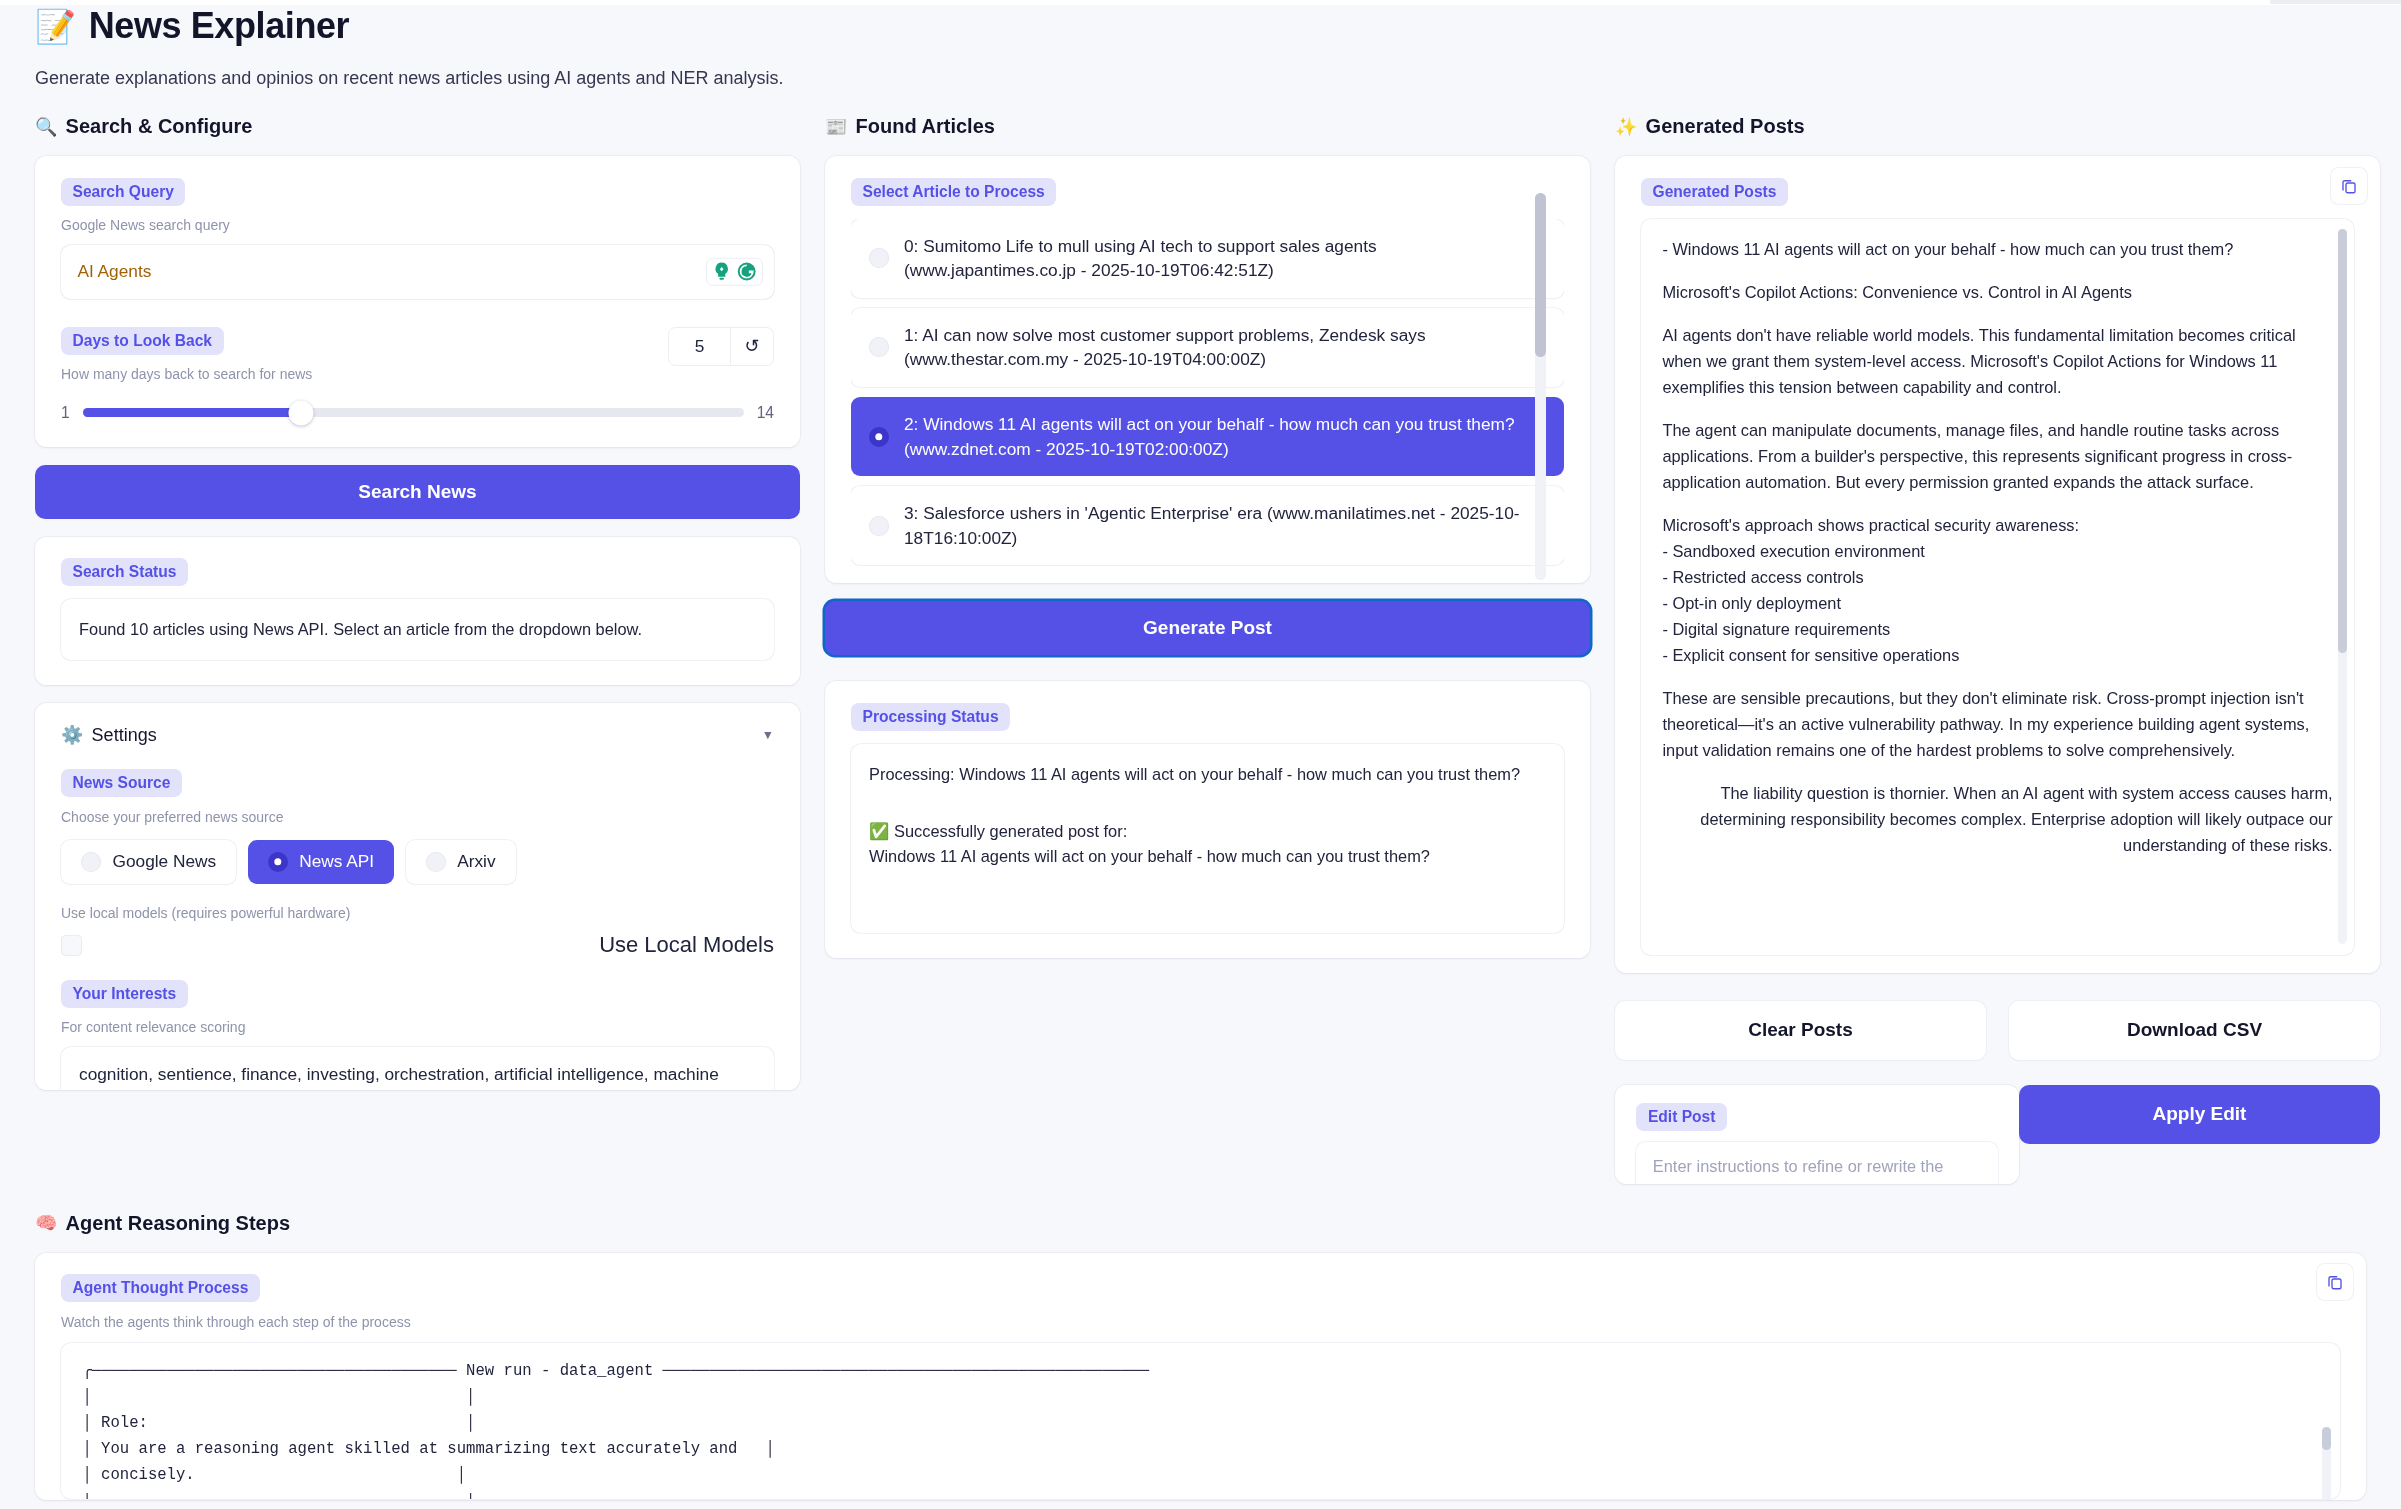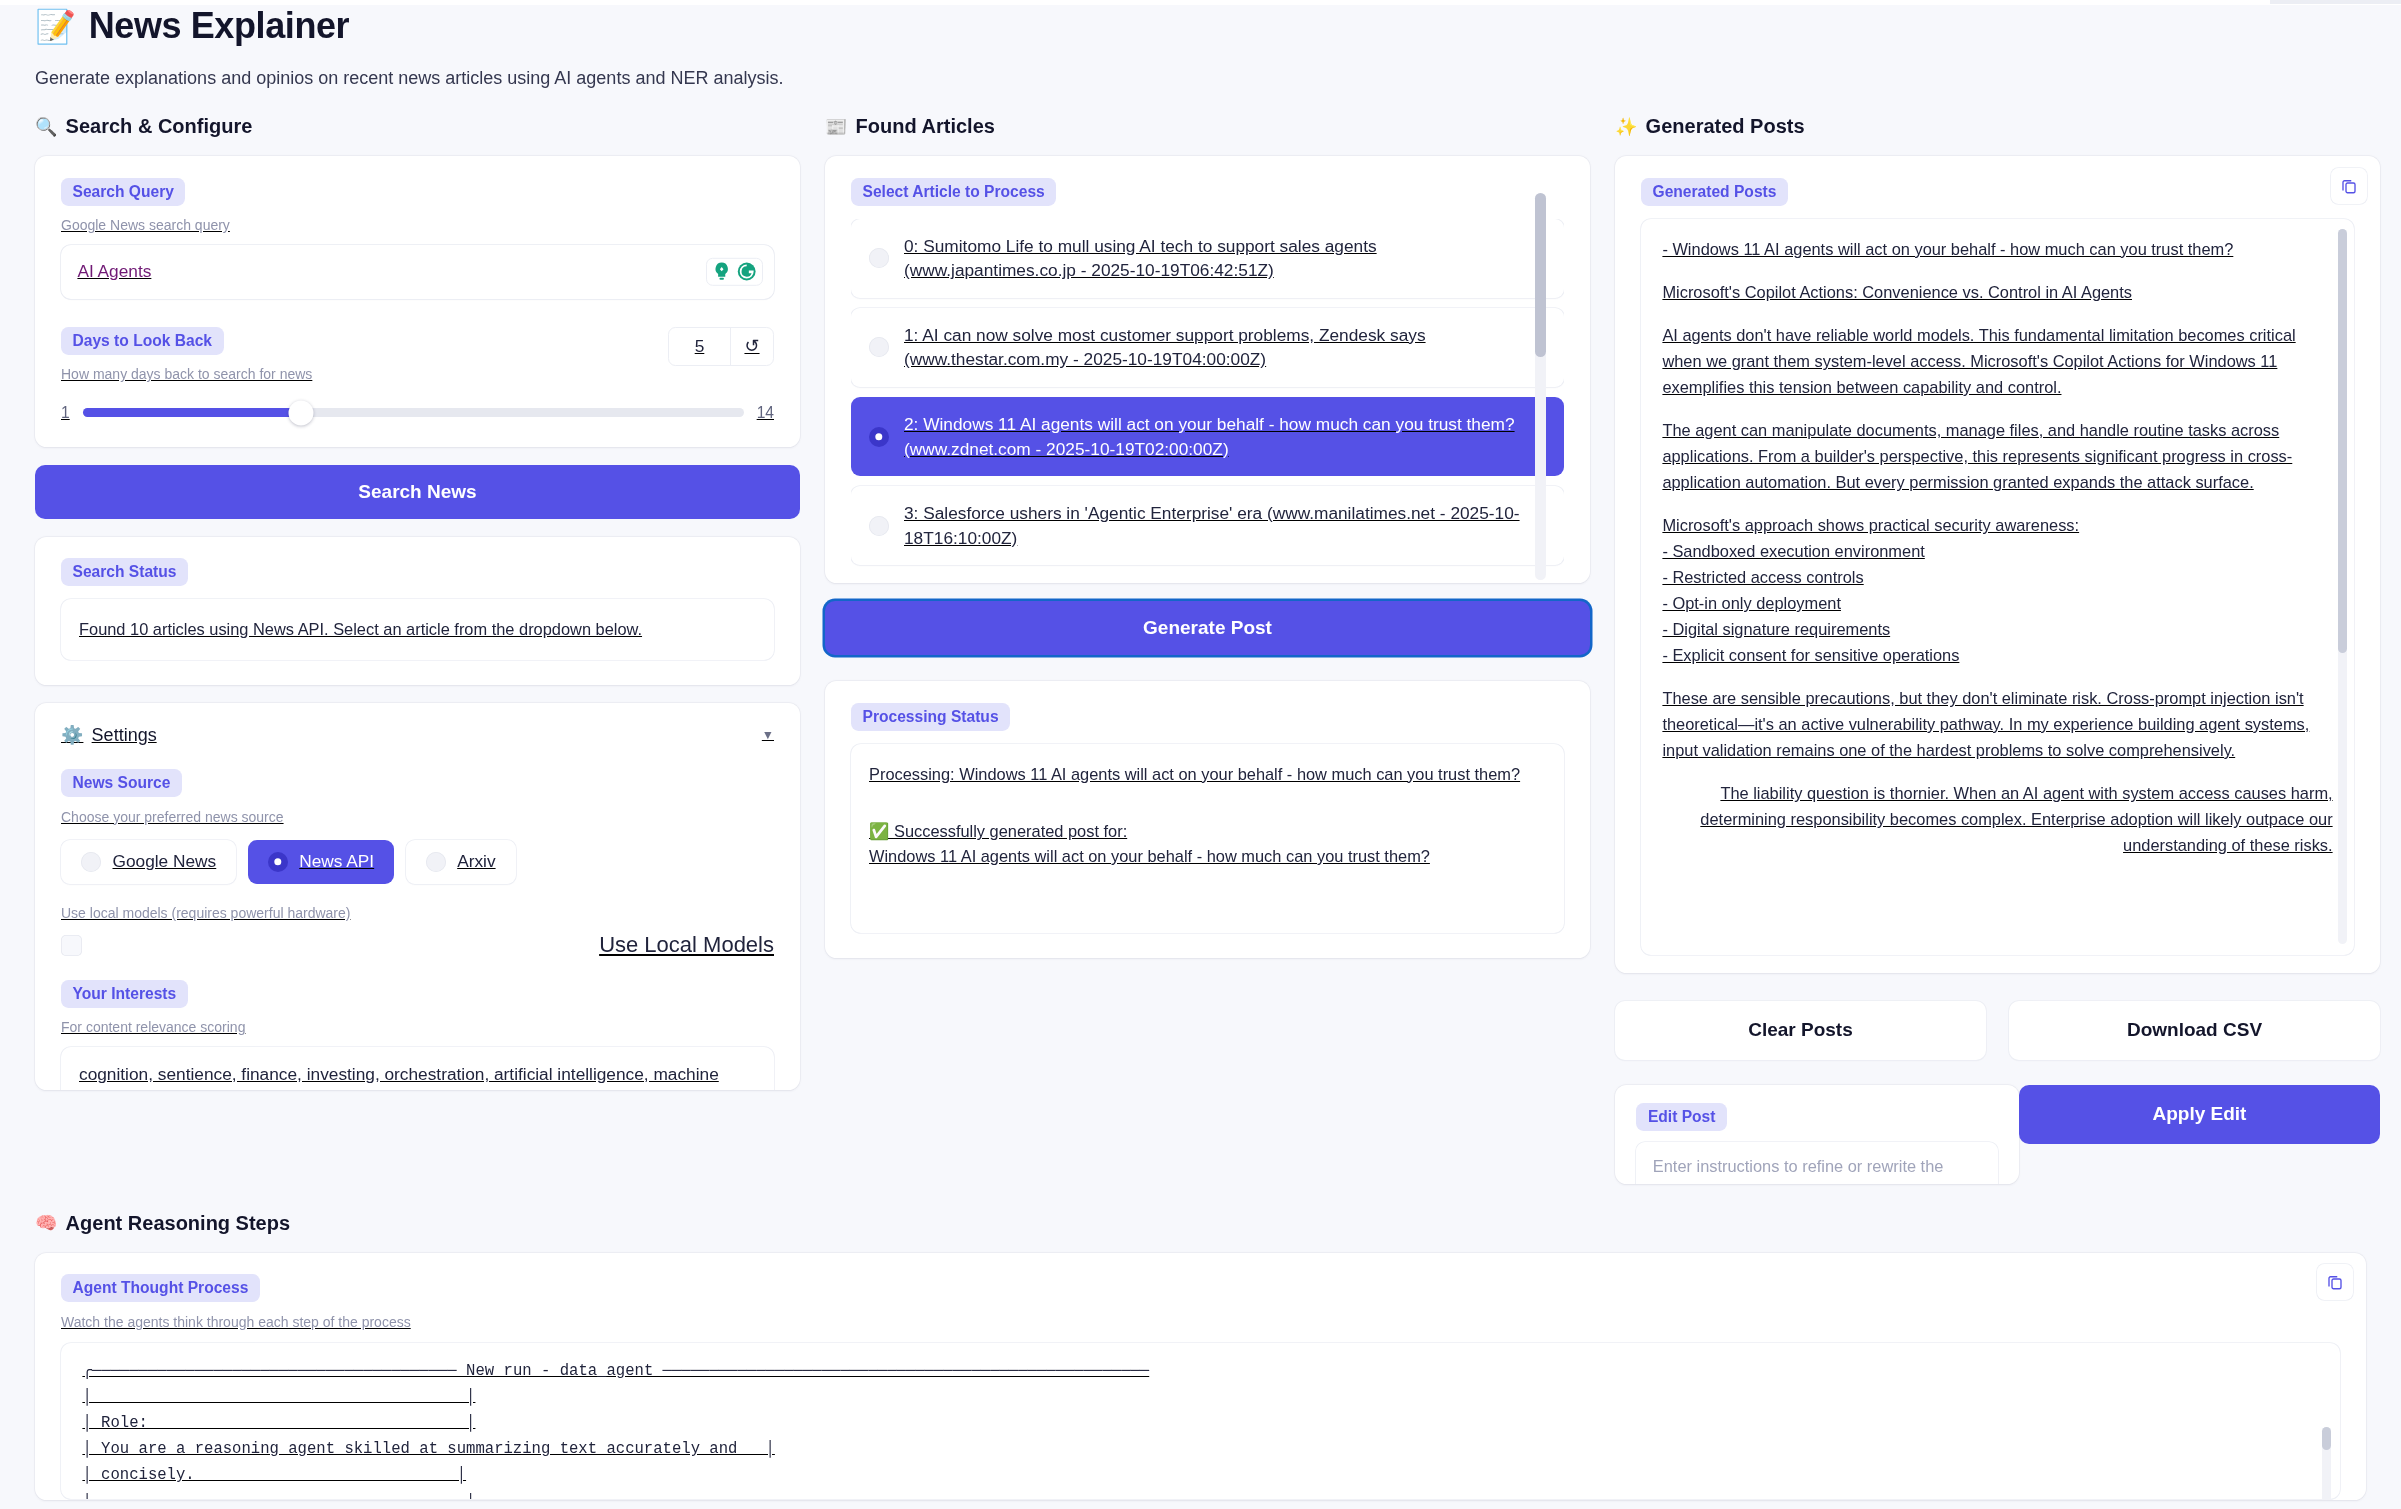--- a/index.html
+++ b/index.html
@@ -33,35 +33,34 @@
   .col-head {
     display:flex; align-items:center; gap:8.2px;
     font-size:20px; font-weight:700; color:#13152b; margin-bottom:18px;
   }
   .col-head .emoji { font-size: 18px; }
 
   .card {
     background:#ffffff; border-radius:11.5px;
     box-shadow: 0 0.8px 2.5px rgba(30,35,70,.07), 0 0 0 0.8px rgba(30,35,70,.035);
     padding: 21.4px 26px 25px 26px;
-    text-decoration: underline;
   }
 
   .chip {
     display:inline-block; background:#e2e3fb; color:#5551e6;
     font-size:15.6px; font-weight:700; border-radius:7.4px;
     padding:5.8px 11.5px 6.6px 11.5px; line-height:1;
   }
   .helper { font-size:14px; color:#8f93ab; margin-top:11.5px; }
 
   .textbox {
     margin-top:11.5px; background:#fff; border-radius:10px;
     box-shadow: 0 0 0 0.8px #e9ebf2, 0 0.8px 1.6px rgba(30,35,70,.04);
     min-height:54px; display:flex; align-items:center;
-    padding: 0 16.4px; font-size:17.3px; color:#701a75; position:relative;
+    padding: 0 16.4px; font-size:17.3px; color:#a16207; position:relative;
   }
   .grammarly {
     position:absolute; right:11.5px; top:50%; transform:translateY(-50%);
     display:flex; align-items:center; gap:3.3px;
     background:#fff; border:0.8px solid #eceef4; border-radius:6.6px; padding:2.5px 4.1px;
   }
   .g-bulb, .g-circ { width:21.4px; height:21.4px; }
 
   
   .slider-head { display:flex; align-items:flex-start; justify-content:space-between; }

